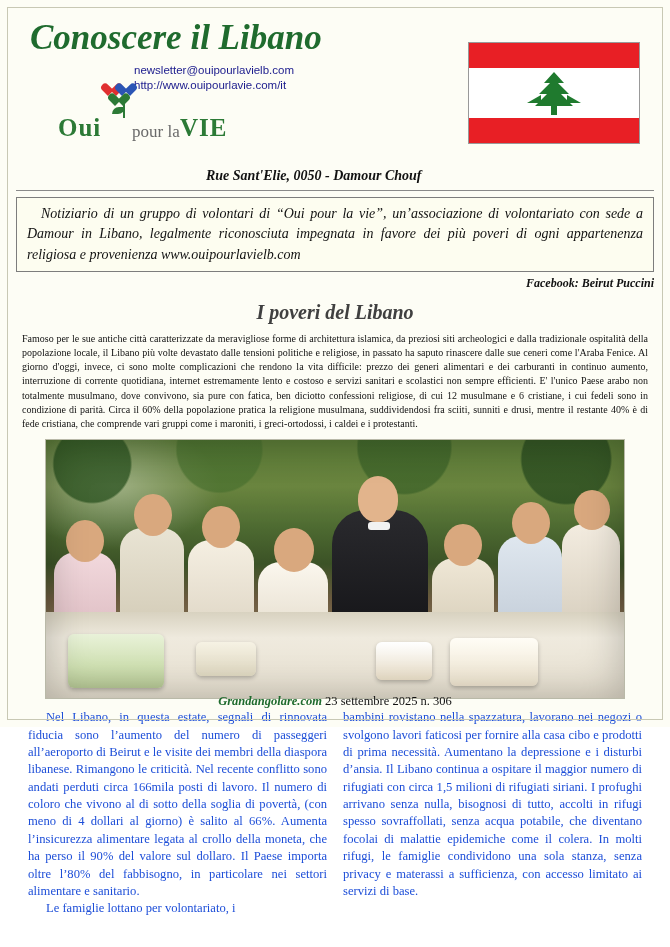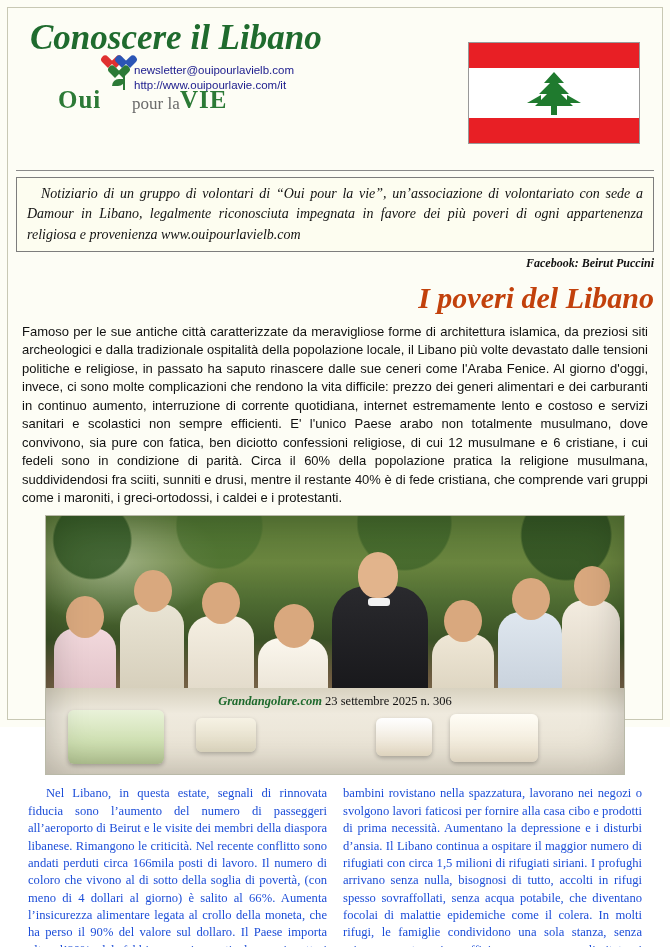--- a/index.html
+++ b/index.html
@@ -55,21 +55,21 @@
   .site-links {
     margin: 6px 0 0 118px;
     font-size: 11.5px;
     color: #1a1a8c;
     line-height: 1.35;
     font-family: "Liberation Sans", sans-serif;
   }
   .logo-block {
     position: absolute;
     left: 40px;
-    top: 46px;
+    top: 74px;
     width: 180px;
     height: 62px;
   }
   .logo-oui {
     font-family: "Liberation Serif", serif;
     font-size: 25px;
     font-weight: bold;
     color: #2c7a36;
     position: absolute;
     left: 2px;
@@ -200,33 +200,33 @@
     font-style: italic;
     font-weight: bold;
     font-size: 12px;
     text-align: right;
     margin-top: 4px;
     color: #111;
   }
 
   
   .headline {
-    text-align: right;
-    font-family: "Liberation Serif", serif;
-    font-style: italic;
-    font-weight: bold;
-    font-size: 30px;
-    color: #c2410c;
+    text-align: center;
+    font-family: "Liberation Serif", serif;
+    font-style: italic;
+    font-weight: bold;
+    font-size: 20px;
+    color: #404040;
     margin: 10px 0 8px 0;
   }
 
   
   .lead {
-    font-family: Liberation Sans, sans-serif;
-    font-size: 13px;
+    font-family: Liberation Serif, serif;
+    font-size: 10px;
     line-height: 1.42;
     text-align: justify;
     color: #111;
     padding: 0 6px;
   }
 
   
   .photo-wrap {
     margin: 8px auto 0 auto;
     width: 578px;
@@ -398,20 +398,21 @@
             <polygon points="37,2 47,13 41,13 52,24 44,24 56,36 18,36 30,24 22,24 33,13 27,13"></polygon>
             <polygon points="10,33 24,25 24,33"></polygon>
             <polygon points="64,33 50,25 50,33"></polygon>
           </g>
         </svg>
       </div>
       <div class="flag-band"></div>
     </div>
   </div>
 
+  <div class="address-line">Rue Sant'Elie, 0050 - Damour Chouf</div>
   <div class="header-rule"></div>
 
   <div class="intro-box">
     <div class="intro-text">Notiziario di un gruppo di volontari di “Oui pour la vie”, un’associazione di volontariato con sede a Damour in Libano, legalmente riconosciuta impegnata in favore dei più poveri di ogni appartenenza religiosa e provenienza www.ouipourlavielb.com</div>
   </div>
   <div class="facebook-line">Facebook: Beirut Puccini</div>
 
   <div class="headline">I poveri del Libano</div>
 
   <div class="lead">Famoso per le sue antiche città caratterizzate da meravigliose forme di architettura islamica, da preziosi siti archeologici e dalla tradizionale ospitalità della popolazione locale, il Libano più volte devastato dalle tensioni politiche e religiose, in passato ha saputo rinascere dalle sue ceneri come l'Araba Fenice. Al giorno d'oggi, invece, ci sono molte complicazioni che rendono la vita difficile: prezzo dei generi alimentari e dei carburanti in continuo aumento, interruzione di corrente quotidiana, internet estremamente lento e costoso e servizi sanitari e scolastici non sempre efficienti. E' l'unico Paese arabo non totalmente musulmano, dove convivono, sia pure con fatica, ben diciotto confessioni religiose, di cui 12 musulmane e 6 cristiane, i cui fedeli sono in condizione di parità. Circa il 60% della popolazione pratica la religione musulmana, suddividendosi fra sciiti, sunniti e drusi, mentre il restante 40% è di fede cristiana, che comprende vari gruppi come i maroniti, i greci-ortodossi, i caldei e i protestanti.</div>

